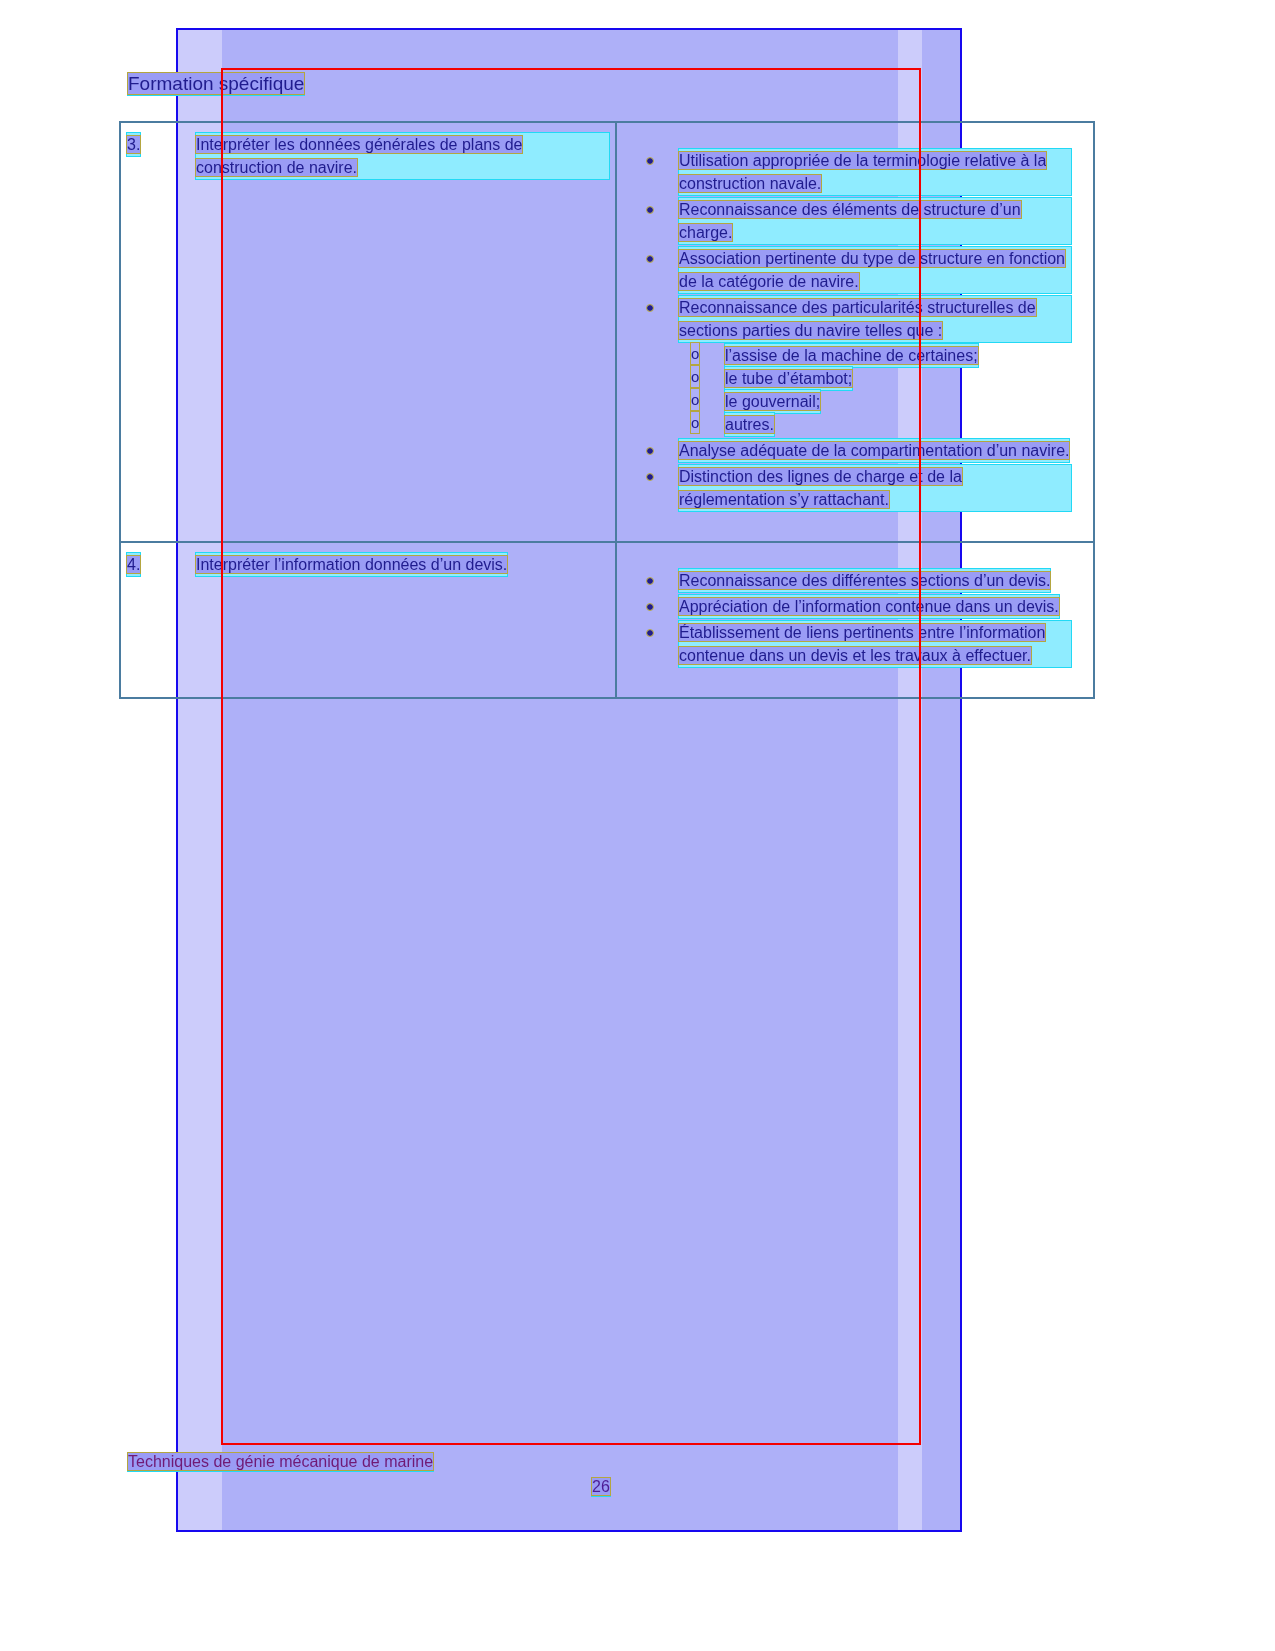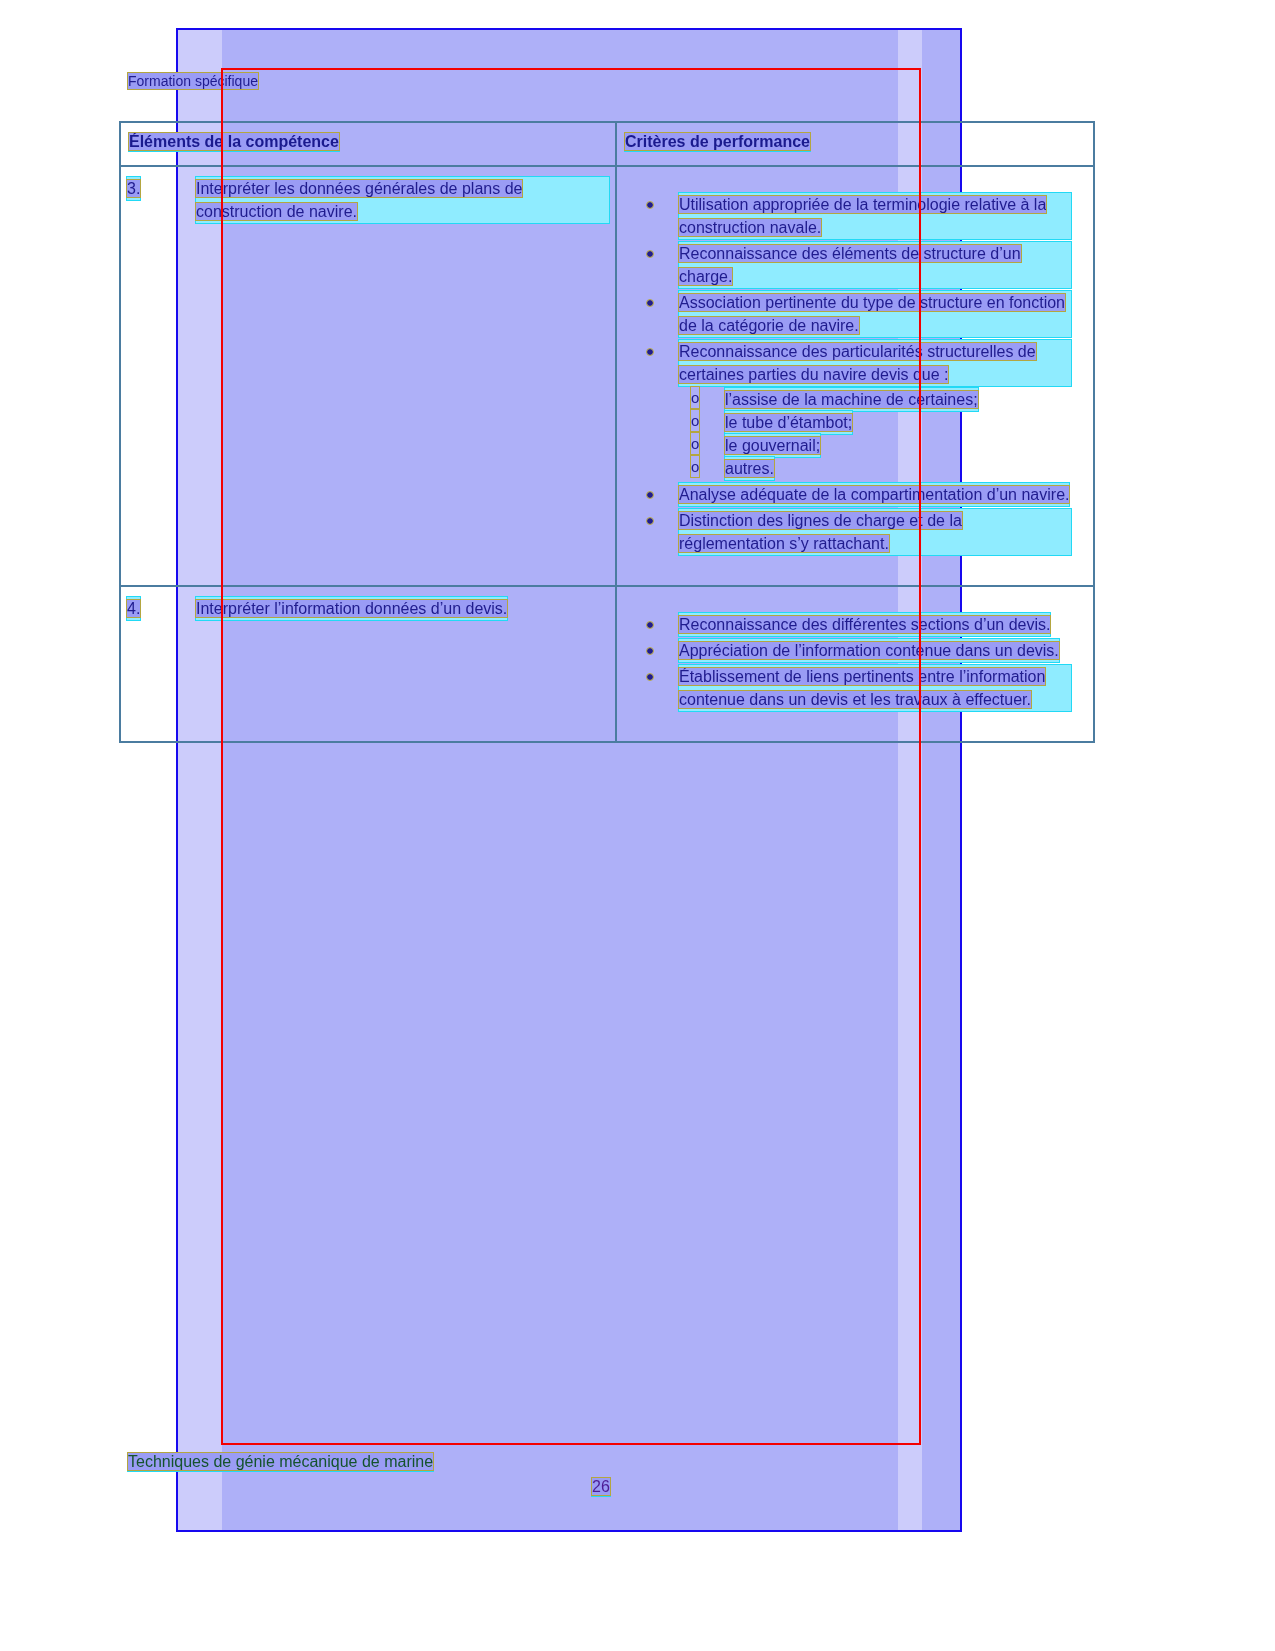--- a/index.html
+++ b/index.html
@@ -50,21 +50,21 @@
   .doc{
     position:absolute;
     left:0;top:0;
     width:1275px;height:1651px;
     z-index:20;
   }
 
   .title{
     position:absolute;
     left:128px;top:73px;
-    font-size:14px;
+    font-size:19px;
     color:#201c8e;
     white-space:nowrap;
   }
 
   
   .ln{ background:#8fecff; box-shadow:0 0 0 1px #22d9f5; display:inline-block; }
   .wd{ outline:1px solid #b4a640; background:#9a9cf5; }
 
   table.comp{
     position:absolute;
@@ -124,21 +124,21 @@
     font-size:15px;
     color:#201c8e;
     outline:1px solid #b4a640;
     line-height:21px;
   }
 
   .footer{
     position:absolute;
     left:128px;top:1453px;
     font-size:16px;
-    color:#14532d;
+    color:#701a75;
     white-space:nowrap;
   }
   .pageno{
     position:absolute;
     left:592px;top:1478px;
     font-size:16px;
     color:#4c1d95;
   }
 </style>
 </head>
@@ -151,46 +151,38 @@
 <div class="doc">
 
   <div class="title"><span class="ln"><span class="wd">Formation spécifique</span></span></div>
 
   <table class="comp">
     <colgroup>
         <col style="width:496px">
         <col style="width:478px">
       </colgroup>
     <tbody>
-      <tr class="hdr-row">
-        <td>
-          <div class="hdr"><span class="ln"><span class="wd">Éléments de la compétence</span></span></div>
-        </td>
-        <td>
-          <div class="hdr"><span class="ln"><span class="wd">Critères de performance</span></span></div>
-        </td>
-      </tr>
 
       <tr>
         <td>
           <div class="cell">
             <div class="numitem">
               <span class="num"><span class="ln"><span class="wd">3.</span></span></span>
               <span class="txt"><span class="ln"><span class="wd">Interpréter les données générales de plans de construction de navire.</span></span></span>
             </div>
           </div>
         </td>
         <td>
           <div class="cell">
             <ul class="bl">
               <li><span class="ln"><span class="wd">Utilisation appropriée de la terminologie relative à la construction navale.</span></span></li>
               <li><span class="ln"><span class="wd">Reconnaissance des éléments de structure d’un charge.</span></span></li>
               <li><span class="ln"><span class="wd">Association pertinente du type de structure en fonction de la catégorie de navire.</span></span></li>
               <li>
-                <span class="ln"><span class="wd">Reconnaissance des particularités structurelles de certaines parties du navire devis que :</span></span>
+                <span class="ln"><span class="wd">Reconnaissance des particularités structurelles de sections parties du navire telles que :</span></span>
                 <ul class="sub">
                   <li><span class="ln"><span class="wd">l’assise de la machine de certaines;</span></span></li>
                   <li><span class="ln"><span class="wd">le tube d’étambot;</span></span></li>
                   <li><span class="ln"><span class="wd">le gouvernail;</span></span></li>
                   <li><span class="ln"><span class="wd">autres.</span></span></li>
                 </ul>
               </li>
               <li><span class="ln"><span class="wd">Analyse adéquate de la compartimentation d’un navire.</span></span></li>
               <li><span class="ln"><span class="wd">Distinction des lignes de charge et de la réglementation s’y rattachant.</span></span></li>
             </ul>

